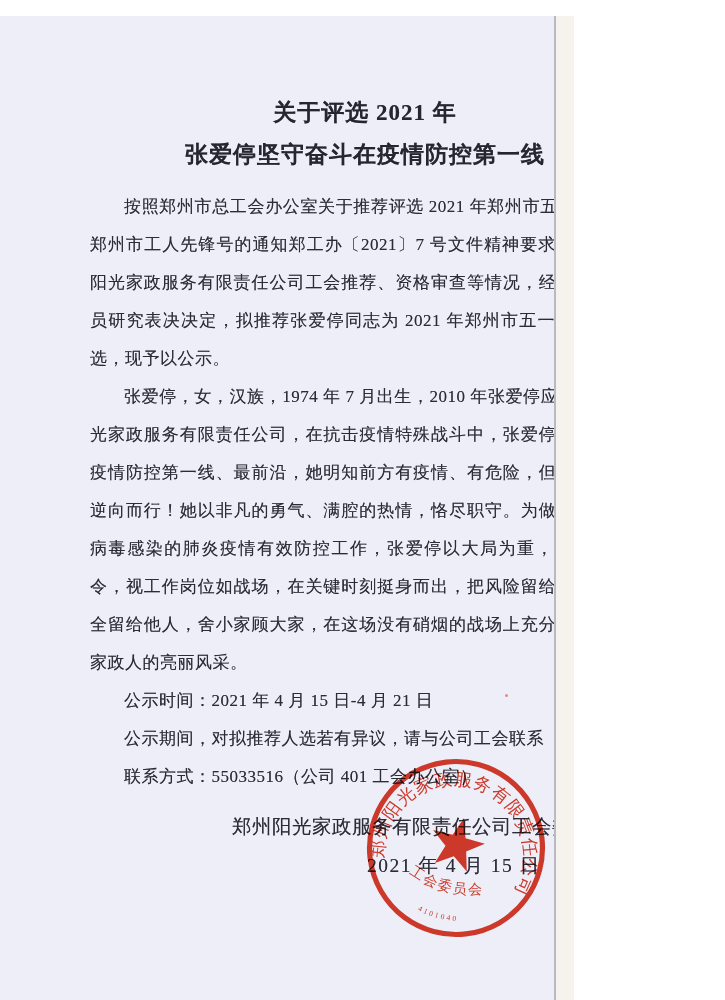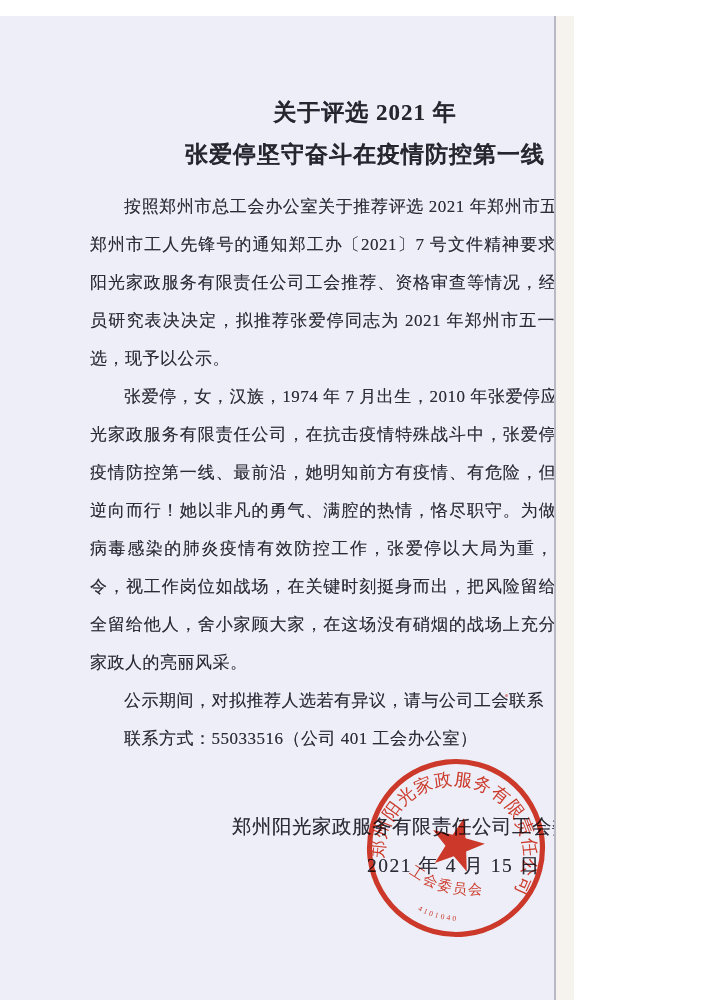--- a/index.html
+++ b/index.html
@@ -87,20 +87,21 @@
 <div class="page" style="background: rgb(237, 238, 247);">
 
   <div class="titles">
     <p class="title-line">关于评选 2021 年</p>
     <p class="title-line">张爱停坚守奋斗在疫情防控第一线</p>
   </div>
 
   <div class="body-text">
     <p class="para">按照郑州市总工会办公室关于推荐评选 2021 年郑州市五一劳动奖和郑州市工人先锋号的通知郑工办〔2021〕7 号文件精神要求，根据郑州阳光家政服务有限责任公司工会推荐、资格审查等情况，经公司工会委员研究表决决定，拟推荐张爱停同志为 2021 年郑州市五一劳动奖章人选，现予以公示。</p>
     <p class="para">张爱停，女，汉族，1974 年 7 月出生，2010 年张爱停应聘到郑州阳光家政服务有限责任公司，在抗击疫情特殊战斗中，张爱停坚守奋斗在疫情防控第一线、最前沿，她明知前方有疫情、有危险，但她依旧选择逆向而行！她以非凡的勇气、满腔的热情，恪尽职守。为做好新型冠状病毒感染的肺炎疫情有效防控工作，张爱停以大局为重，视疫情如命令，视工作岗位如战场，在关键时刻挺身而出，把风险留给自己，把安全留给他人，舍小家顾大家，在这场没有硝烟的战场上充分展现了一名家政人的亮丽风采。</p>
+    <p class="info-line">公示时间：2021 年 4 月 15 日-4 月 21 日</p>
     <p class="info-line">公示期间，对拟推荐人选若有异议，请与公司工会联系</p>
     <p class="info-line">联系方式：55033516（公司 401 工会办公室）</p>
   </div>
 
   <div class="signature">郑州阳光家政服务有限责任公司工会委员会</div>
   <div class="sign-date">2021 年 4 月 15 日</div>
 
   <svg class="seal" viewBox="0 0 200 200" aria-hidden="true">
     <defs>
       <path id="seal-arc-top" d="M 32,140 A 75,75 0 1 1 168,140" fill="none"></path>

